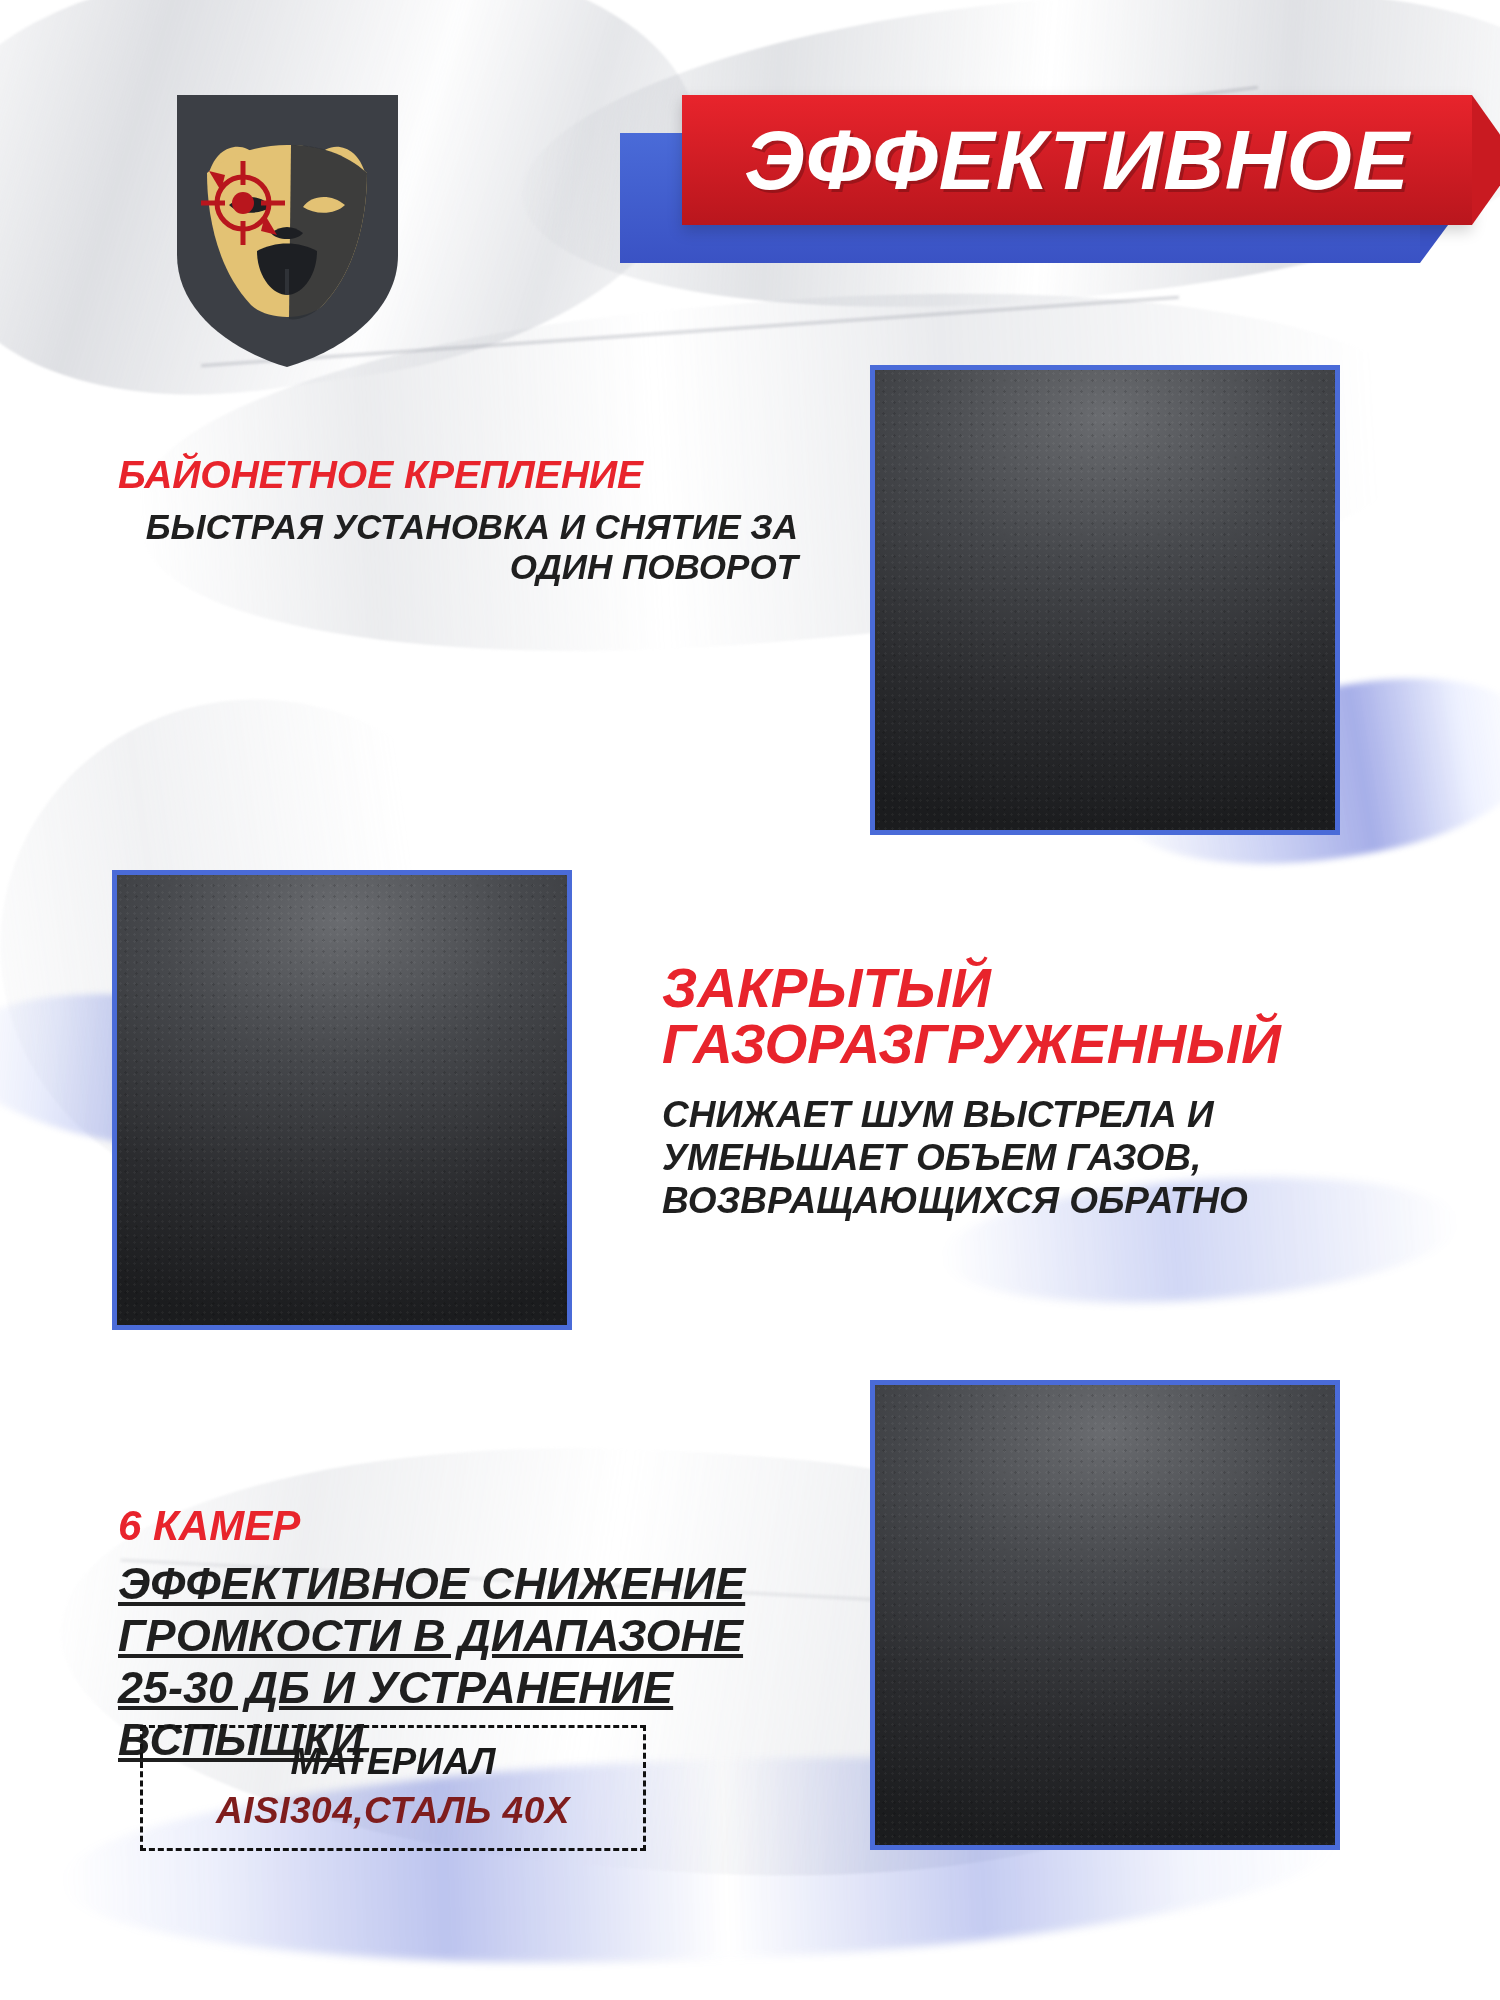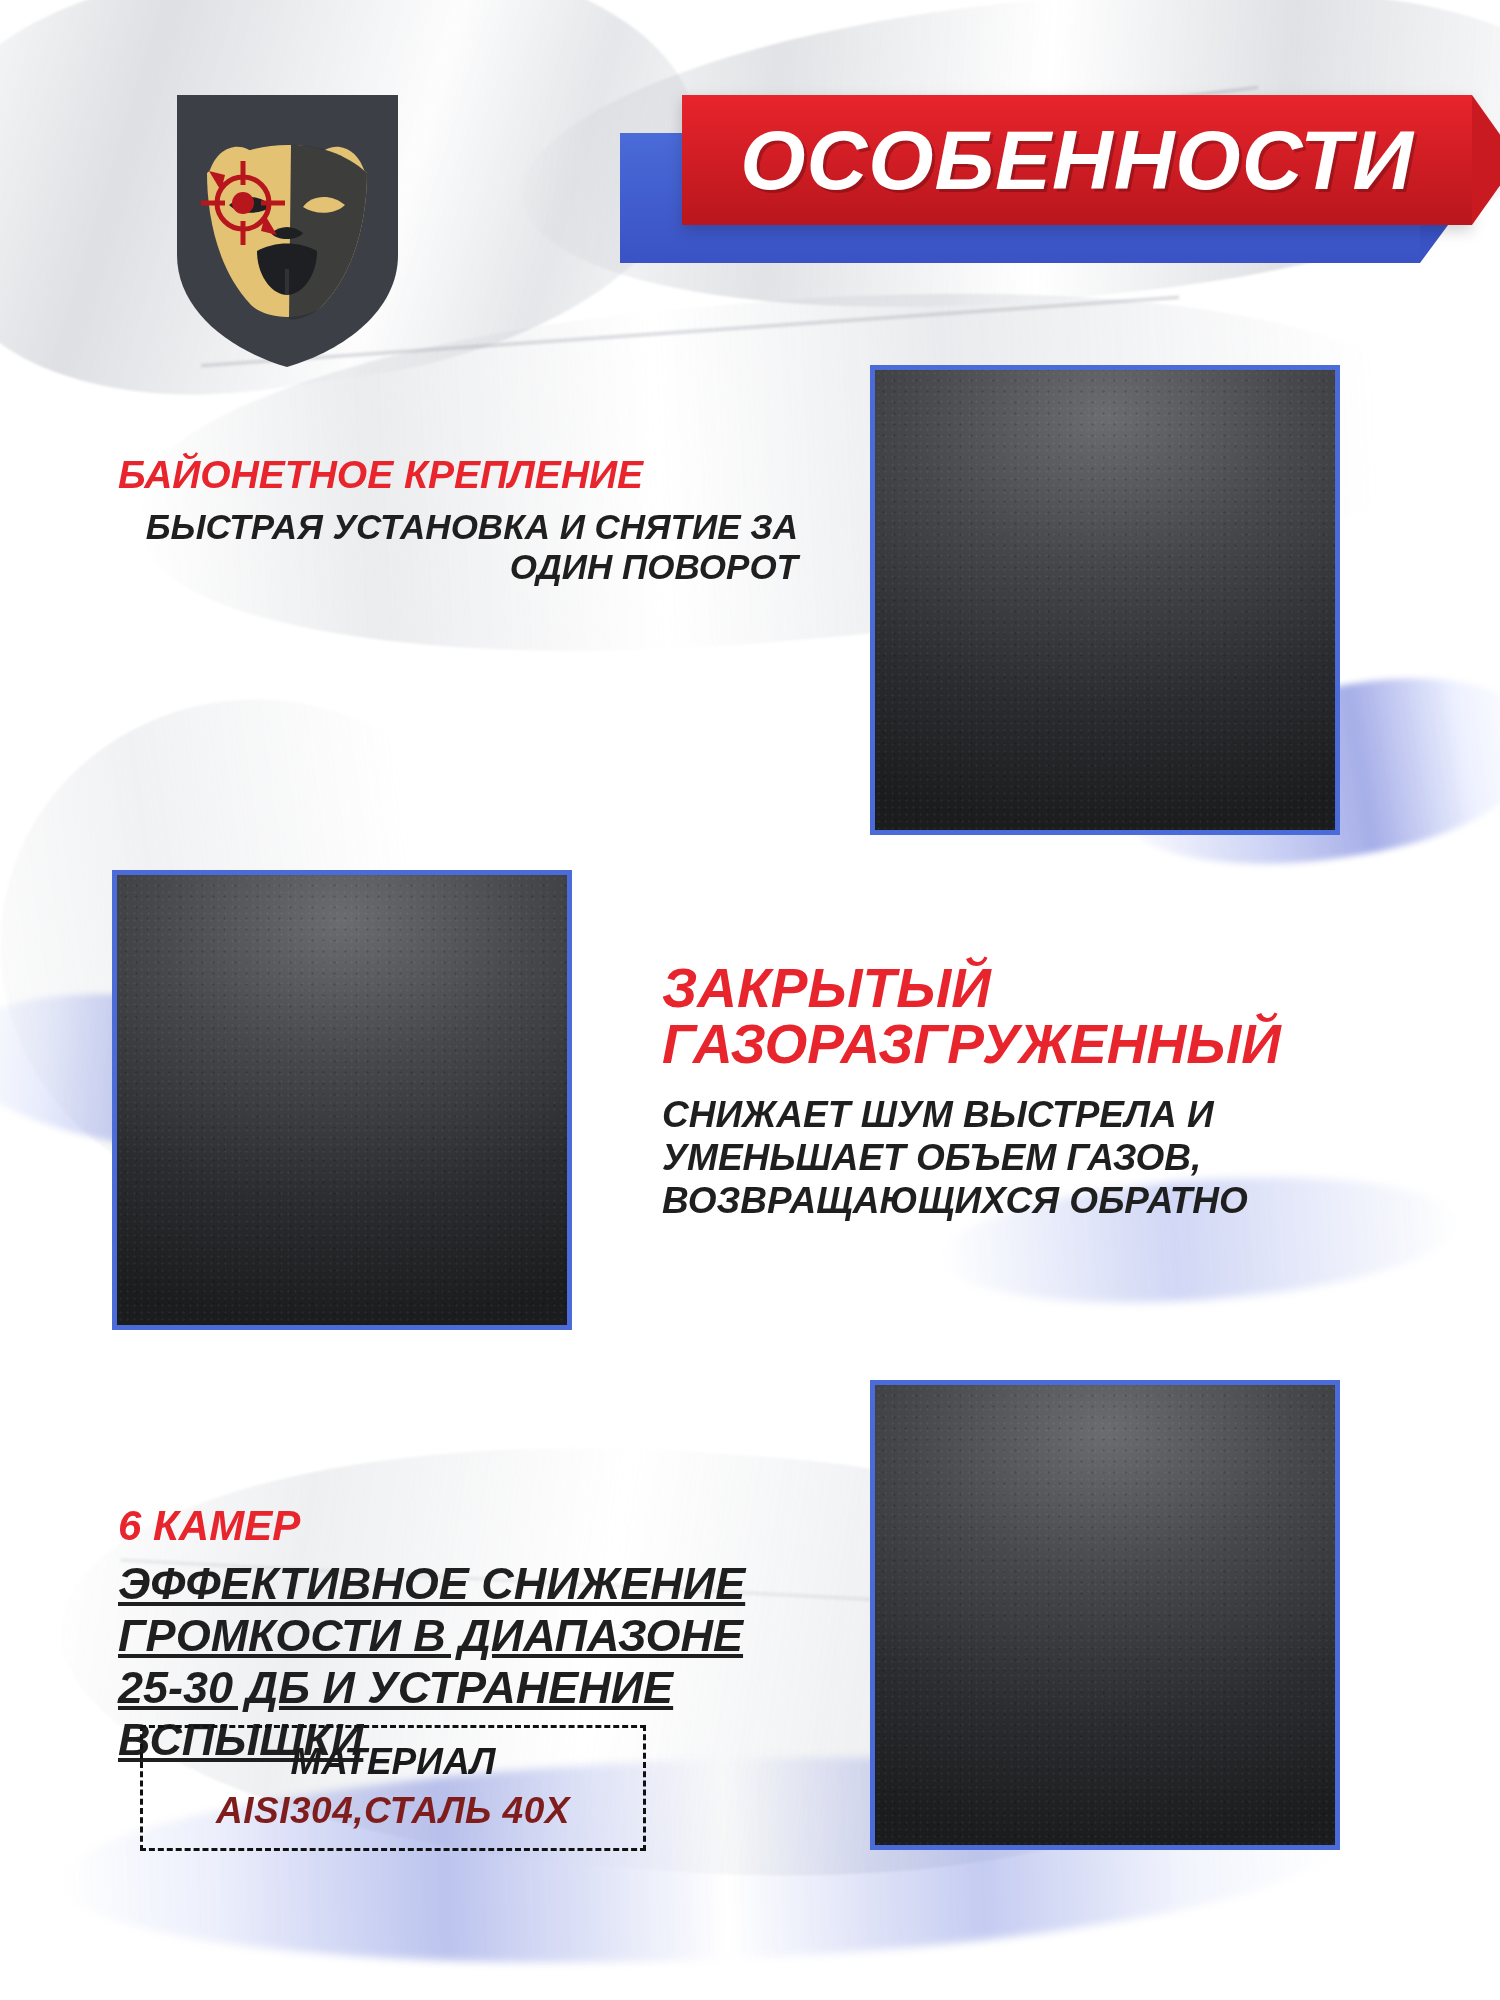--- a/index.html
+++ b/index.html
@@ -295,21 +295,21 @@
     <g fill="#b8161d">
       <path d="M44 86 l16 4 l-4 16 Z"></path>
       <path d="M112 150 l-16 -4 l4 -16 Z"></path>
     </g>
   </svg>
 </div>
 
 <div class="banner-wrap">
   <div class="banner-blue"></div>
   <div class="banner-red"></div>
-  <div class="banner-title">ОСОБЕННОСТИ</div>
+  <div class="banner-title">ЭФФЕКТИВНОЕ</div>
 </div>
 
 <div class="photo" id="photo-bayonet">
   <div class="inner">
     <div class="metal-base"></div>
     <svg viewBox="0 0 450 450" width="100%" height="100%" preserveAspectRatio="none" aria-hidden="true">
       <defs>
         <radialGradient id="bm-g1" cx="45%" cy="30%" r="75%">
           <stop offset="0%" stop-color="#787a7e"></stop>
           <stop offset="50%" stop-color="#4a4c50"></stop>

